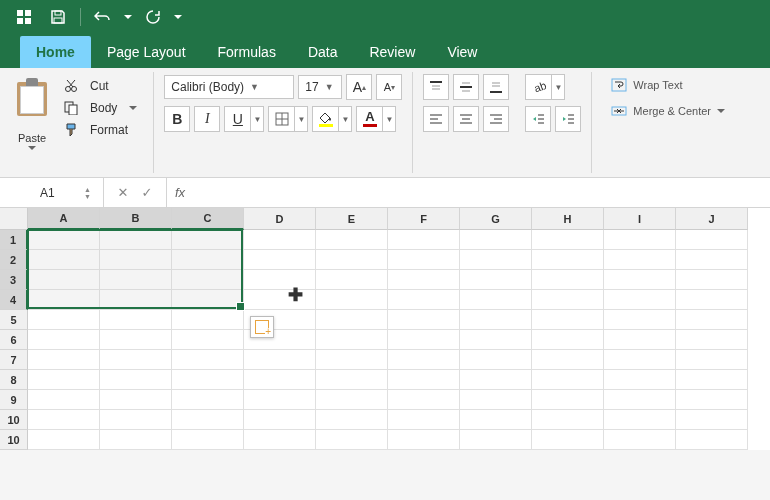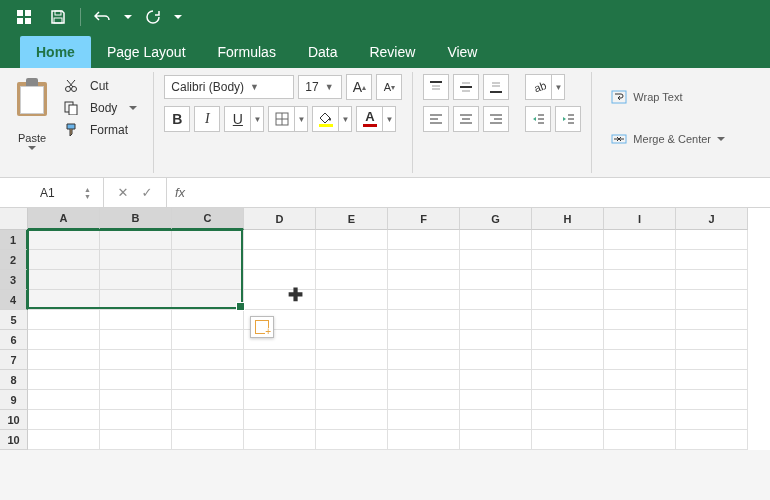--- a/index.html
+++ b/index.html
@@ -30,21 +30,21 @@
 .select-box { background: #fff; border: 1px solid #c6c6c6; height: 24px; display: flex; align-items: center; padding: 0 6px; font-size: 12px; color: #333; cursor: pointer; position: relative; }
 .select-caret { margin-left: 6px; color: #666; font-size: 9px; }
 .btn-sq { width: 26px; height: 26px; display: flex; align-items: center; justify-content: center; background: #fff; border: 1px solid #c6c6c6; cursor: pointer; font-size: 14px; color: #333; }
 .btn-split { display: flex; }
 .btn-split .btn-sq:first-child { border-right: none; }
 .btn-split .caret-part { width: 14px; font-size: 8px; color: #666; }
 
 .align-group { display: flex; flex-direction: column; gap: 6px; }
 .align-row { display: flex; gap: 4px; }
 
-.cells-stack { display: flex; flex-direction: column; gap: 20px; margin-top: 12px; }
+.cells-stack { display: flex; flex-direction: column; gap: 4px; }
 .wrap-btn { display: flex; align-items: center; gap: 6px; padding: 3px 8px; cursor: pointer; font-size: 11px; color: #555; border: 1px solid transparent; }
 
 .formula-bar { height: 30px; background: #fff; border-bottom: 1px solid #d4d4d4; display: flex; align-items: center; padding-left: 32px; }
 .name-box { width: 72px; border-right: 1px solid #d4d4d4; display: flex; align-items: center; padding: 0 8px; font-size: 12px; color: #333; height: 100%; }
 .fb-btns { display: flex; align-items: center; gap: 2px; padding: 0 8px; border-right: 1px solid #d4d4d4; height: 100%; }
 .fb-btn { width: 22px; height: 22px; display: flex; align-items: center; justify-content: center; color: #888; cursor: pointer; font-size: 13px; }
 .fx-label { font-style: italic; font-size: 13px; color: #666; padding: 0 8px; }
 .name-spin { display: flex; flex-direction: column; margin-left: auto; margin-right: 4px; }
 .name-spin span { font-size: 7px; color: #888; line-height: 7px; cursor: pointer; }
 

